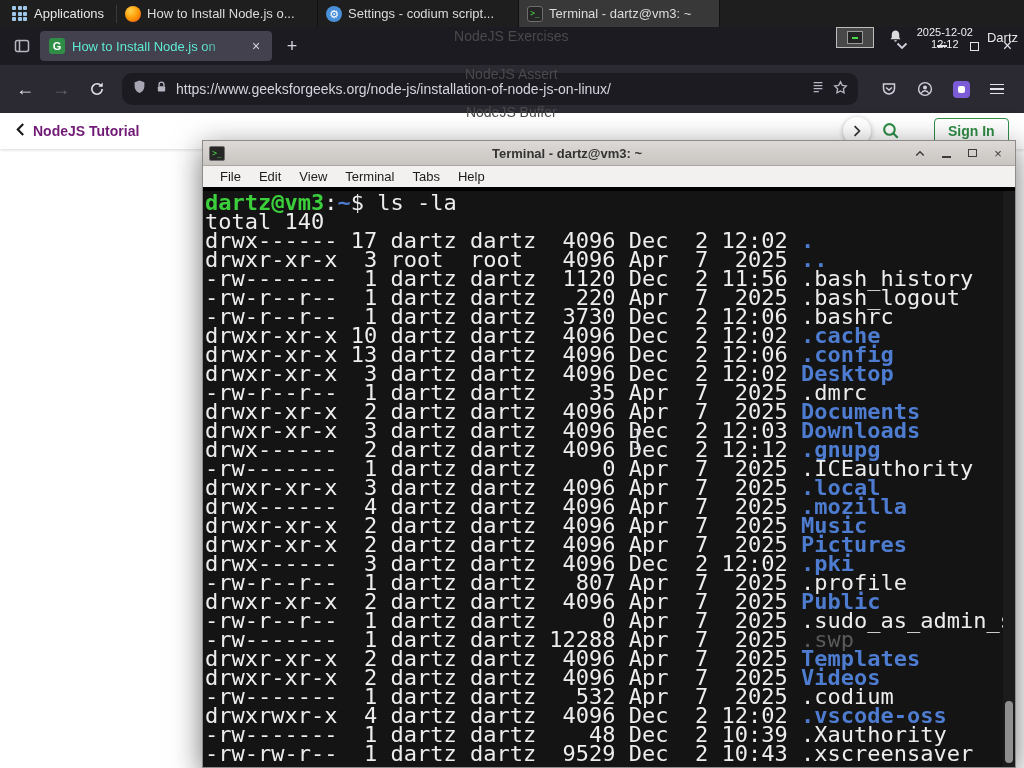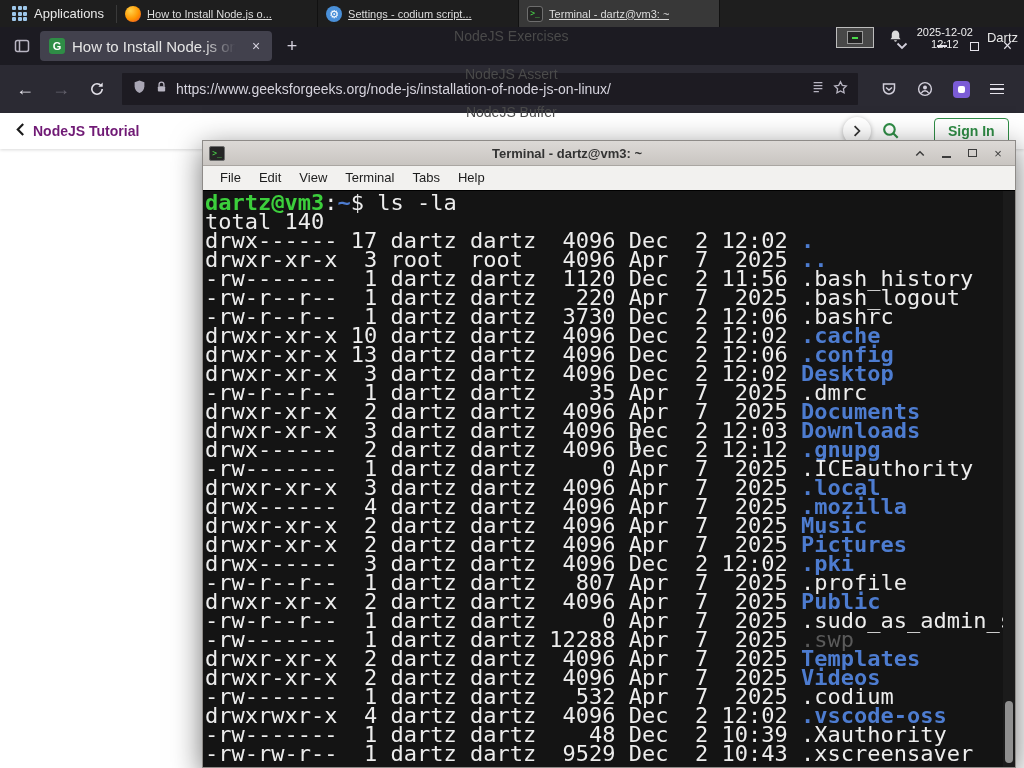--- a/index.html
+++ b/index.html
@@ -11,63 +11,63 @@
   .panel{position:absolute;left:0;top:0;width:1024px;height:27px;background:#1e1e1e;
          display:flex;align-items:center;color:#e8e8e8;font-size:13px;z-index:10;}
   .apps-btn{display:flex;align-items:center;gap:7px;padding:0 12px;height:100%;cursor:default;}
   .grid-icon{display:grid;grid-template-columns:repeat(3,4px);grid-gap:1.5px;}
   .grid-icon span{width:4px;height:4px;background:#9ec7ea;border-radius:1px;}
   .panel-sep{width:1px;height:18px;background:#3a3a3a;}
   .winbtns{display:flex;height:100%;}
   .winbtn{display:flex;align-items:center;gap:6px;width:201px;padding:0 8px;height:100%;
           border-right:1px solid #111;color:#dcdcdc;}
   .winbtn.active{background:#383838;}
-  .winbtn .wtitle{white-space:nowrap;overflow:hidden;font-size:11px;text-decoration:underline;}
+  .winbtn .wtitle{white-space:nowrap;overflow:hidden;font-size:13px;}
   .wicon{flex:0 0 auto;width:16px;height:16px;border-radius:3px;display:flex;align-items:center;justify-content:center;}
   .wicon.firefox{border-radius:50%;background:radial-gradient(circle at 35% 30%,#ffd24a,#ff9500 55%,#e8443a);}
   .wicon.settings{border-radius:50%;background:#4a90d9;color:#fff;font-size:11px;line-height:16px;}
   .wicon.terminal,.term-glyph{background:#262626;border:1px solid #6e6e6e;color:#49d849;
         font-family:"DejaVu Sans Mono",monospace;font-size:8px;line-height:13px;text-align:center;}
   .panel-right{margin-left:auto;display:flex;align-items:center;gap:14px;padding-right:4px;height:100%;margin-top:48px;}
   .pager{width:38px;height:21px;border:1px solid #bdbdbd;background:#484848;display:flex;align-items:center;justify-content:center;}
   .pager-win{width:16px;height:13px;background:#242424;border:1px solid #9a9a9a;display:flex;align-items:center;justify-content:center;}
   .pager-dot{width:6px;height:2px;background:#49d849;}
   .clock{font-size:11px;line-height:12px;text-align:center;color:#efefef;}
   .user-label{font-size:13px;padding-right:2px;}
 
   
   .tabbar{position:absolute;left:0;top:27px;width:1024px;height:38px;background:#1c1b22;
           display:flex;align-items:center;color:#d6d3df;}
   .ff-view{width:28px;height:28px;margin-left:8px;display:flex;align-items:center;justify-content:center;border-radius:4px;}
   .tab{width:232px;height:30px;margin-left:4px;background:#42414d;border-radius:4px;
        display:flex;align-items:center;gap:7px;padding:0 6px 0 9px;}
   .favicon-gfg{width:16px;height:16px;border-radius:3px;background:#2f8d46;color:#fff;
        font-weight:bold;font-size:11px;line-height:16px;text-align:center;flex:0 0 auto;}
-  .tab-title{flex:1;font-size:15px;color:#e5e5e5;white-space:nowrap;overflow:hidden;
+  .tab-title{flex:1;font-size:13px;color:#5eead4;white-space:nowrap;overflow:hidden;
        -webkit-mask-image:linear-gradient(to right,#000 78%,transparent 98%);
        mask-image:linear-gradient(to right,#000 78%,transparent 98%);}
   .tab-close{width:20px;height:20px;border-radius:4px;display:flex;align-items:center;justify-content:center;
        font-size:14px;color:#d6d3df;flex:0 0 auto;}
   .newtab{width:28px;height:28px;margin-left:6px;display:flex;align-items:center;justify-content:center;
        font-size:18px;color:#d6d3df;border-radius:4px;}
   .tab-spacer{flex:1;}
   .tabs-list-btn{width:30px;height:28px;display:flex;align-items:center;justify-content:center;border-radius:4px;}
   .winctl{display:flex;align-items:center;height:100%;margin-left:8px;}
   .winctl .ctl{width:33px;height:100%;display:flex;align-items:center;justify-content:center;color:#e4e2ea;}
   .ctl .min-bar{width:10px;height:2px;background:#e4e2ea;}
   .ctl .max-box{width:9px;height:9px;border:1.5px solid #e4e2ea;}
   .ctl.close{font-size:16px;}
 
   
   .navbar{position:absolute;left:0;top:65px;width:1024px;height:48px;background:#2b2a33;
           display:flex;align-items:center;padding:0 8px;gap:2px;}
   .navbtn{width:34px;height:32px;display:flex;align-items:center;justify-content:center;
           font-size:18px;color:#e4e2ea;border-radius:4px;}
   .navbtn.disabled{color:#64626d;}
-  .urlbar{flex:1;height:32px;margin:0 14px 0 6px;background:#1d1b22;border-radius:1px;
+  .urlbar{flex:1;height:32px;margin:0 14px 0 6px;background:#1d1b22;border-radius:10px;
           display:flex;align-items:center;gap:8px;padding:0 10px;}
   .url-text{flex:1;font-size:14px;color:#d5d3dd;white-space:nowrap;overflow:hidden;}
   .right-icons{display:flex;align-items:center;gap:6px;padding-right:4px;}
   .toolbtn{width:30px;height:30px;display:flex;align-items:center;justify-content:center;border-radius:4px;}
   .ext-badge{width:17px;height:17px;border-radius:4px;background:#7b5cd6;display:flex;align-items:center;justify-content:center;}
   .ext-badge i{display:block;width:7px;height:7px;background:#fff;border-radius:2px;}
   .hamburger{display:flex;flex-direction:column;gap:3px;}
   .hamburger span{display:block;width:14px;height:1.6px;background:#e4e2ea;}
 
   
@@ -91,21 +91,21 @@
            display:flex;flex-direction:column;}
   .titlebar{height:25px;background:linear-gradient(#dcd9d6,#c9c5c1);border-bottom:1px solid #aaa6a2;
            display:flex;align-items:center;padding:0 6px;gap:6px;}
   .term-glyph{width:16px;height:15px;border-radius:2px;flex:0 0 auto;}
   .title-text{flex:1;text-align:center;font-size:13px;font-weight:bold;color:#333;
            white-space:nowrap;overflow:hidden;}
   .tb-btns{display:flex;align-items:center;gap:4px;}
   .tb-btn{width:22px;height:19px;display:flex;align-items:center;justify-content:center;color:#3c3c3c;font-size:13px;}
   .tb-btn .mini-bar{width:9px;height:2px;background:#3c3c3c;margin-top:7px;}
   .tb-btn .mini-box{width:9px;height:8px;border:1.5px solid #3c3c3c;}
-  .menubar{height:25px;background:#f2f1ef;border-bottom:1px solid #000000;display:flex;align-items:center;
+  .menubar{height:25px;background:#f2f1ef;border-bottom:4px solid #000000;display:flex;align-items:center;
            padding-left:8px;}
   .menu-item{padding:0 9px;font-size:13px;color:#1c1c1c;line-height:24px;}
   .termbody{position:relative;flex:1;background:#141414;overflow:hidden;
            font-family:"DejaVu Sans Mono",monospace;font-size:22px;line-height:19px;
            color:#ededed;padding:2px 0 0 2px;}
   .tline{white-space:pre;height:19px;}
   .tg{color:var(--term-green);font-weight:bold;}
   .tb{color:var(--term-blue);font-weight:bold;}
   .tdir{color:var(--term-blue);font-weight:bold;}
   .tdim{color:var(--term-dim);}

